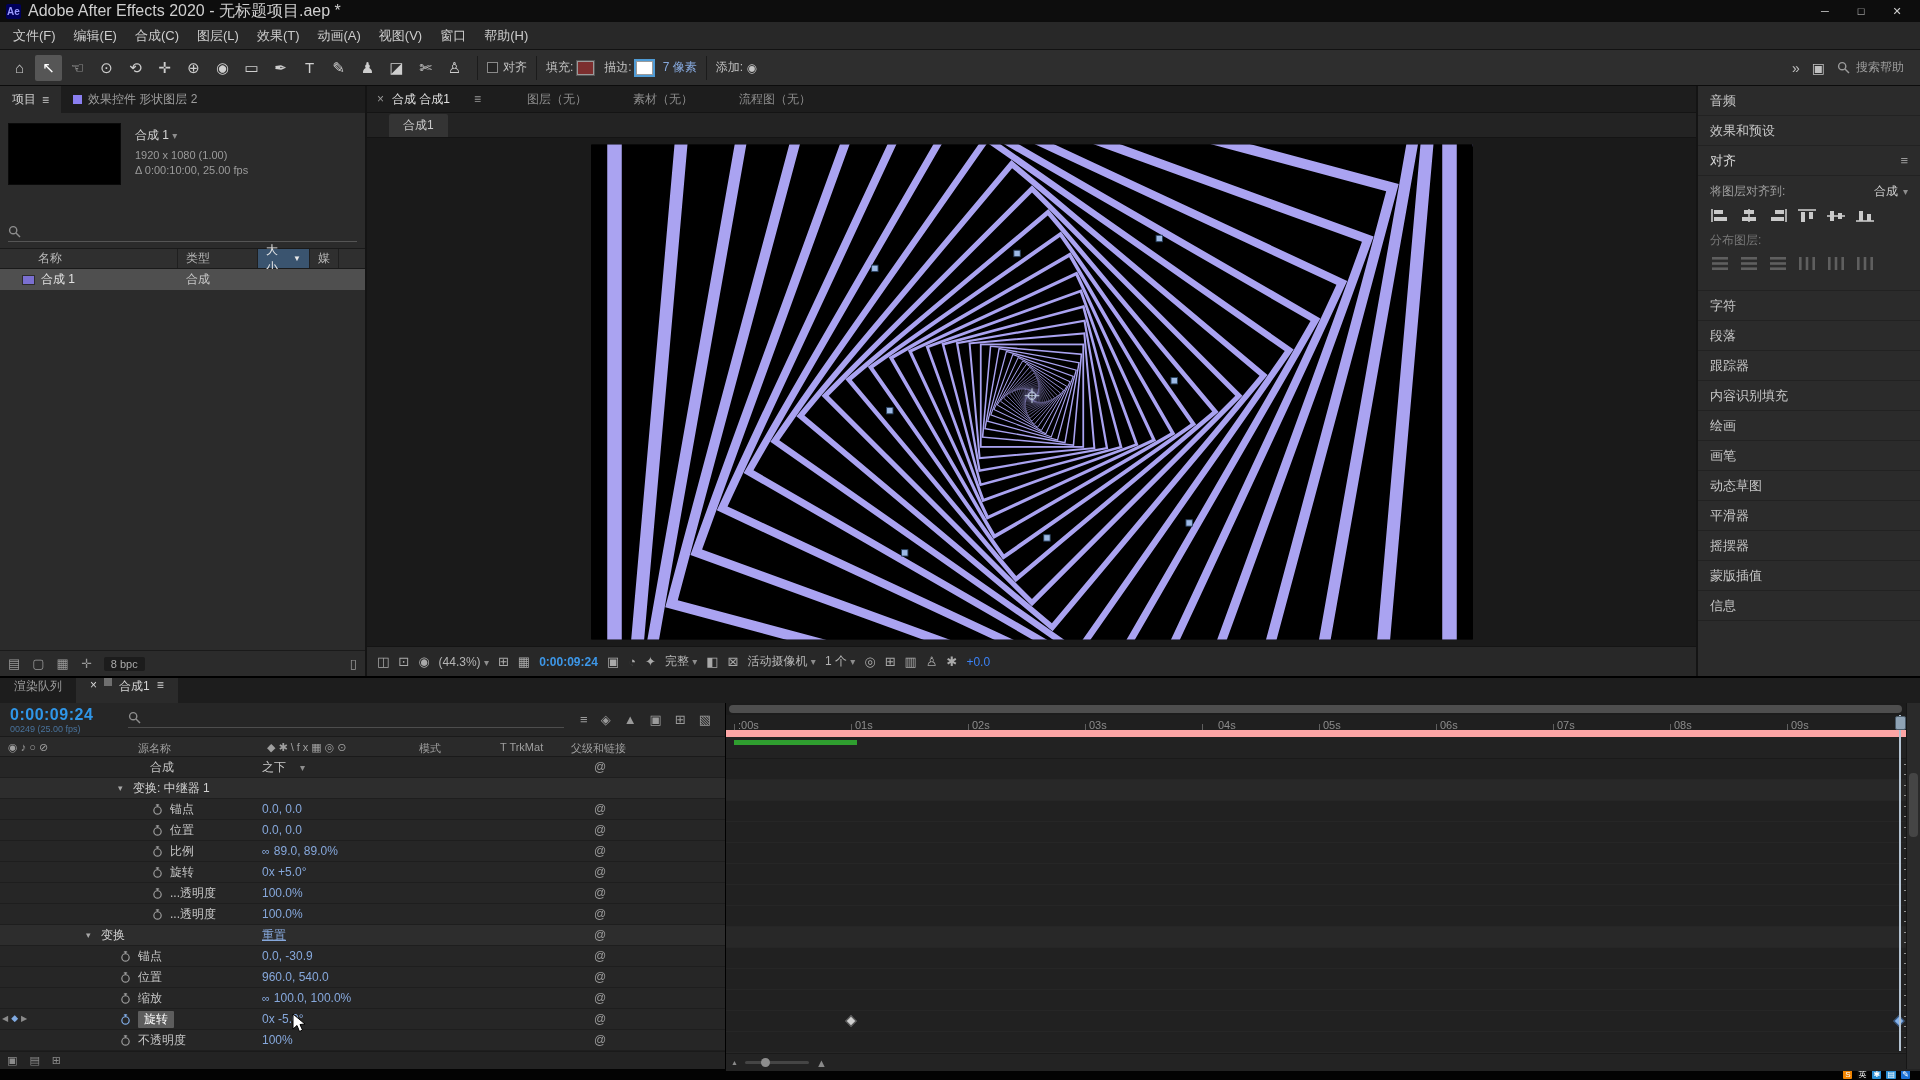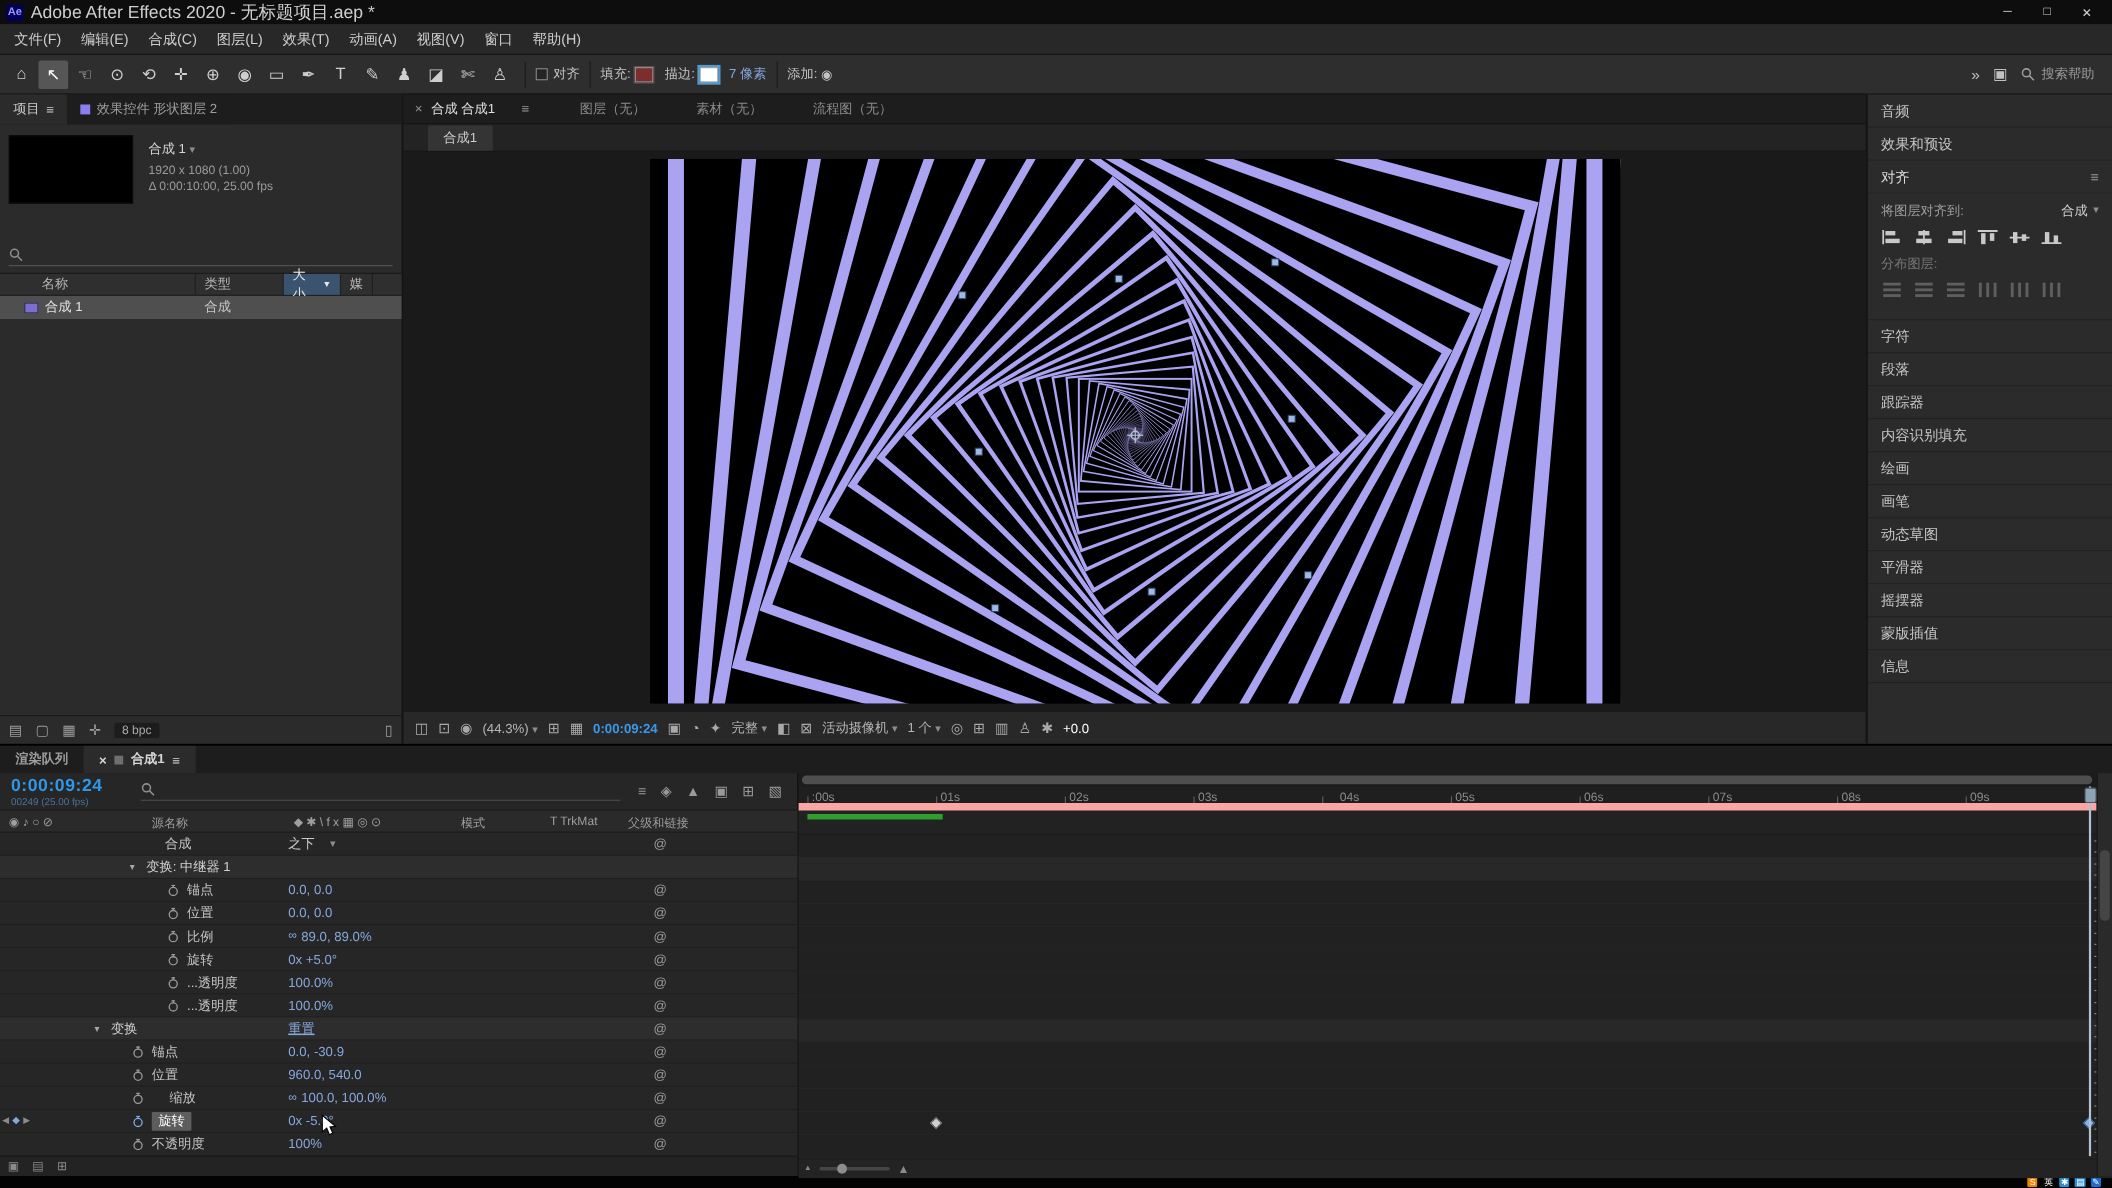--- a/index.html
+++ b/index.html
@@ -66,37 +66,37 @@
   .vt-menu{color:#9a9a9a;}
   .vt-other{color:#8c8c8c;margin-left:38px;}
   .viewer-subtabs{height:25px;background:#232323;display:flex;align-items:flex-end;padding-left:22px;border-bottom:1px solid #141414;}
   .subtab{background:#343434;color:#cccccc;font-size:12px;padding:3px 14px;border-radius:2px 2px 0 0;}
   .canvas-area{flex:1;position:relative;background:#1a1a1a;}
   .comp{position:absolute;left:50%;top:50%;transform:translate(-50%,-50%);width:882px;height:495px;background:#000;}
   .viewer-bar{height:30px;background:#282828;border-top:1px solid #141414;display:flex;align-items:center;gap:9px;padding:0 10px;font-size:12px;color:#b5b5b5;white-space:nowrap;overflow:hidden;}
   .viewer-bar .gi{color:#a9a9a9;font-size:13px;}
   .vcaret{color:#8d8d8d;font-size:10px;}
   .vtime{color:#3d97e8;font-weight:bold;}
-  .vblue{color:#ffffff;}
+  .vblue{color:#3b82f6;}
   
   .right-panel{width:224px;background:#2b2b2b;border-left:2px solid #141414;display:flex;flex-direction:column;font-size:13px;overflow:hidden;}
   .rp-item{height:30px;display:flex;align-items:center;padding:0 12px;border-bottom:1px solid #222222;color:#c7c7c7;}
   .rp-item.active{color:#dadada;}
   .rp-menu{margin-left:auto;color:#9a9a9a;}
   .align-body{padding:7px 12px 10px 12px;border-bottom:1px solid #222222;background:#2b2b2b;}
   .al-row1{font-size:12px;color:#9f9f9f;display:flex;align-items:center;gap:6px;margin-bottom:8px;}
   .al-val{color:#d0d0d0;margin-left:auto;display:flex;gap:5px;align-items:center;}
   .al-icons{display:flex;gap:9px;margin-bottom:9px;color:#c9c9c9;}
   .al-icons.dim{color:#5f5f5f;}
   .al-btn{display:flex;align-items:center;justify-content:center;}
   .dist-label{font-size:12px;color:#777777;margin-bottom:7px;}
   
   .timeline{height:393px;display:flex;flex-direction:column;background:#232323;border-top:2px solid #000;}
   .tl-tabs{height:25px;background:#1d1d1d;display:flex;align-items:stretch;font-size:12px;}
-  .tl-tab{padding:0 14px;display:flex;align-items:center;gap:7px;color:#9e9e9e;font-weight:bold;}
+  .tl-tab{padding:0 14px;display:flex;gap:7px;color:#9e9e9e;}
   .tl-tab.active{background:#2b2b2b;color:#d6d6d6;}
   .tl-body{flex:1;display:flex;min-height:0;}
   .tl-left{width:726px;display:flex;flex-direction:column;background:#262626;border-right:1px solid #000;}
   .tl-time-row{height:34px;display:flex;align-items:center;}
   .tl-time{width:128px;padding-left:10px;display:flex;flex-direction:column;justify-content:center;}
   .tl-time .t1{font-size:16px;color:#2f96e8;font-weight:bold;letter-spacing:.5px;}
   .tl-time .t2{font-size:9px;color:#49739c;}
   .tl-search{flex:1;display:flex;align-items:center;gap:7px;border-bottom:1px solid #4d4d4d;margin-right:16px;padding-bottom:3px;color:#8e8e8e;}
   .tl-icons{display:flex;gap:13px;padding-right:14px;color:#9a9a9a;font-size:13px;}
   .tl-cols{height:22px;position:relative;border-top:1px solid #1a1a1a;border-bottom:1px solid #1a1a1a;font-size:11px;color:#9f9f9f;background:#2a2a2a;}
@@ -747,21 +747,21 @@
                     <line x1="4.2" y1="1" x2="7.8" y2="1" stroke="currentColor" stroke-width="1.3"></line>
                   </svg>
                 </span>
                 <span class="pname">位置</span>
               </span>
               <span class="p-val">960.0, 540.0</span>
               <span class="p-link">@</span>
      </div>
             <div class="p-row prop">
        <span class="p-gut"></span>
-       <span class="p-name-area" style="padding-left:38px;gap:16px;">
+       <span class="p-name-area" style="padding-left:38px;">
                 <span class="swc">
                   <svg viewBox="0 0 12 12" width="11" height="11">
                     <circle cx="6" cy="7" r="4" fill="none" stroke="currentColor" stroke-width="1.3"></circle>
                     <line x1="6" y1="0.5" x2="6" y2="3" stroke="currentColor" stroke-width="1.3"></line>
                     <line x1="4.2" y1="1" x2="7.8" y2="1" stroke="currentColor" stroke-width="1.3"></line>
                   </svg>
                 </span>
                 <span class="pname">缩放</span>
               </span>
               <span class="p-val"><span class="chain">∞</span>100.0, 100.0%</span>

